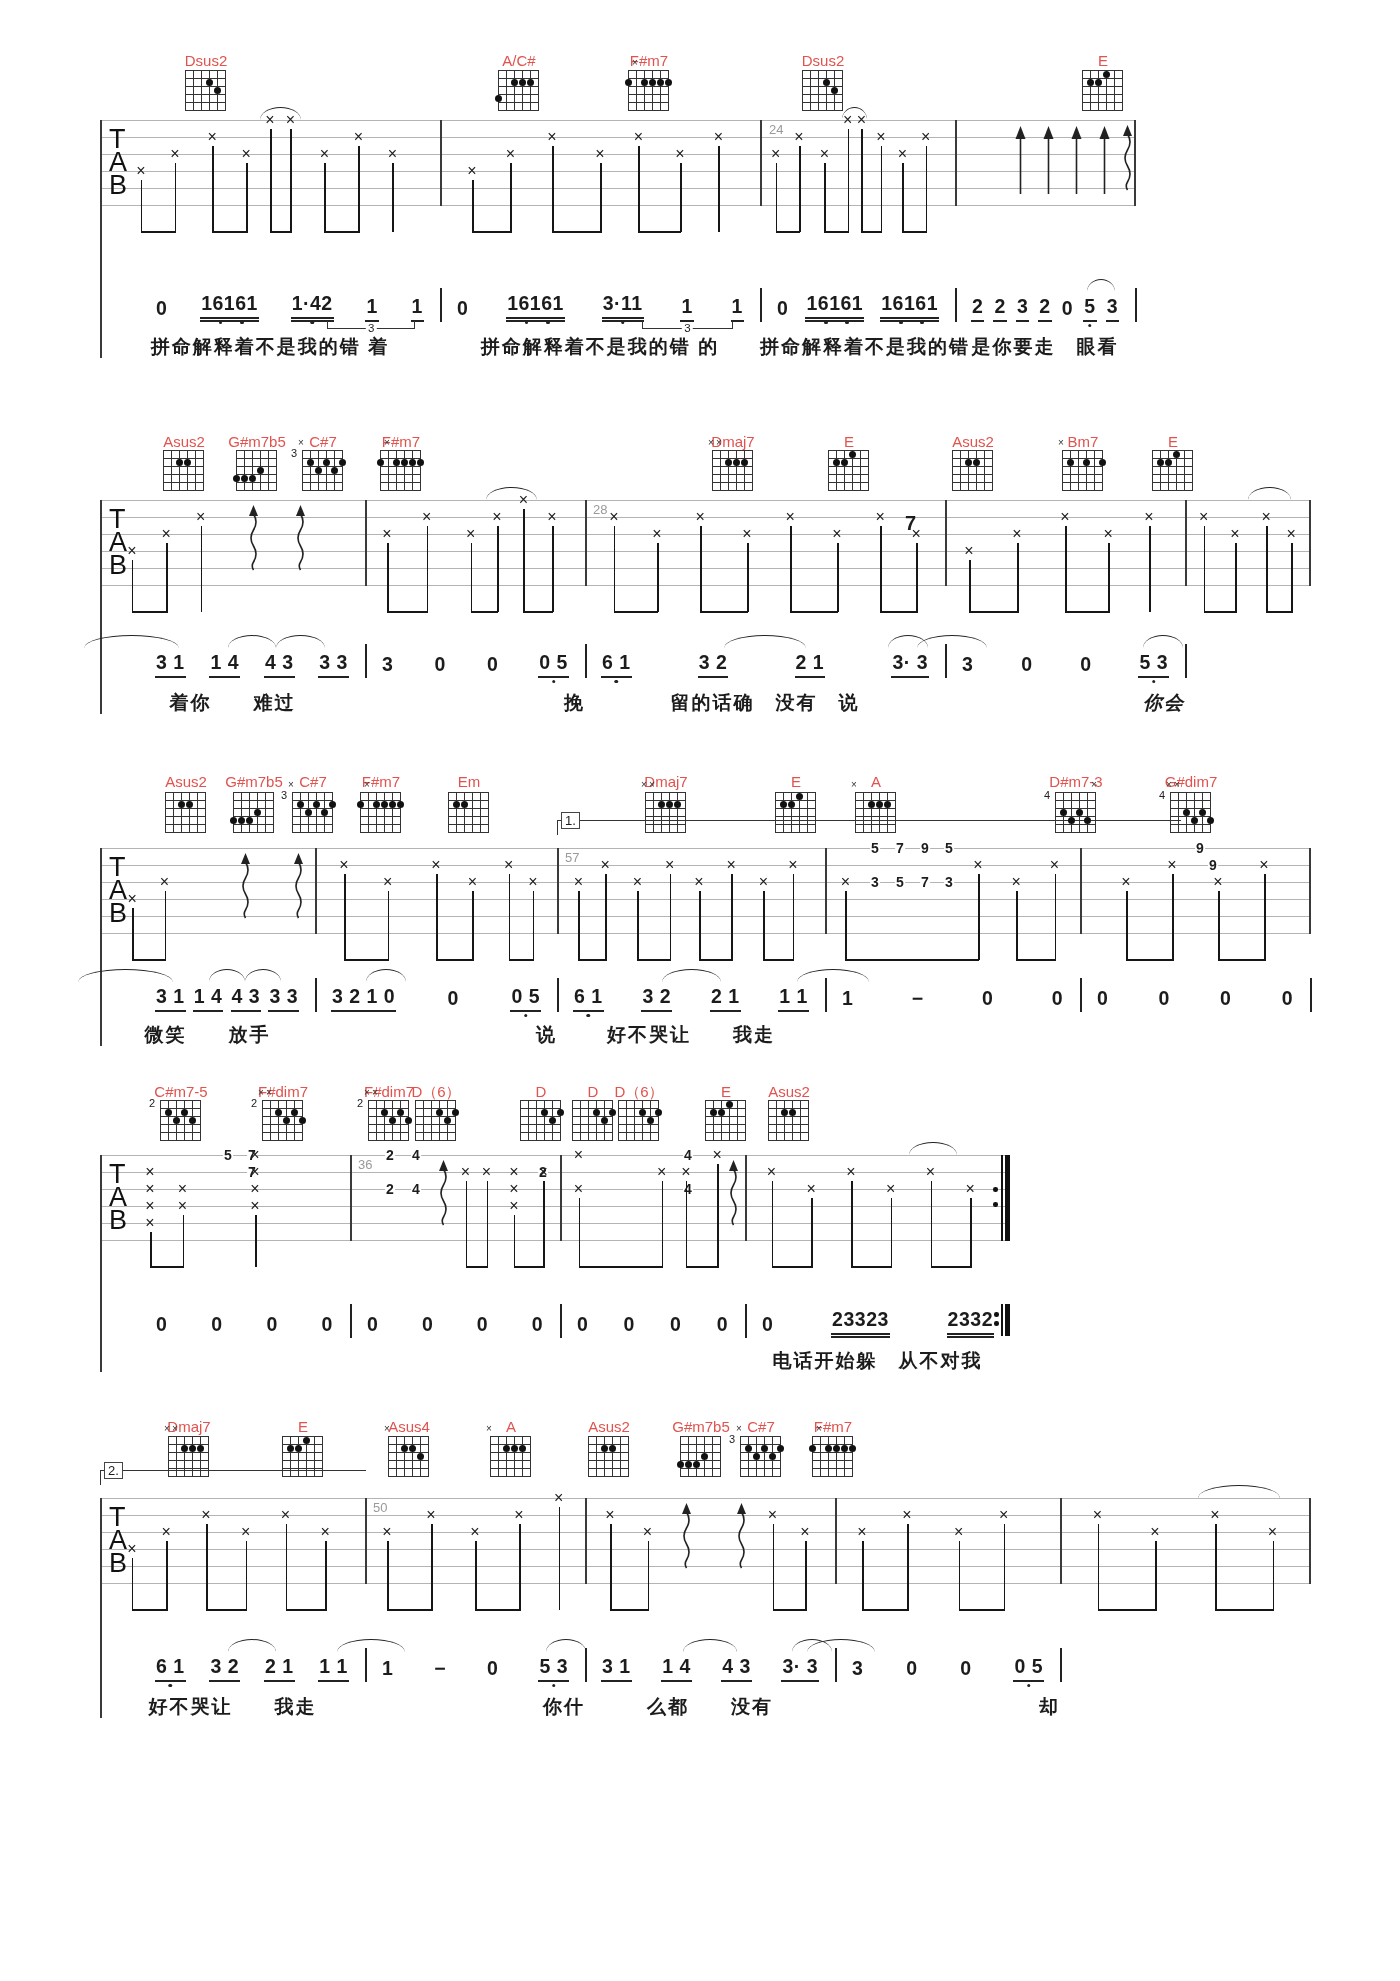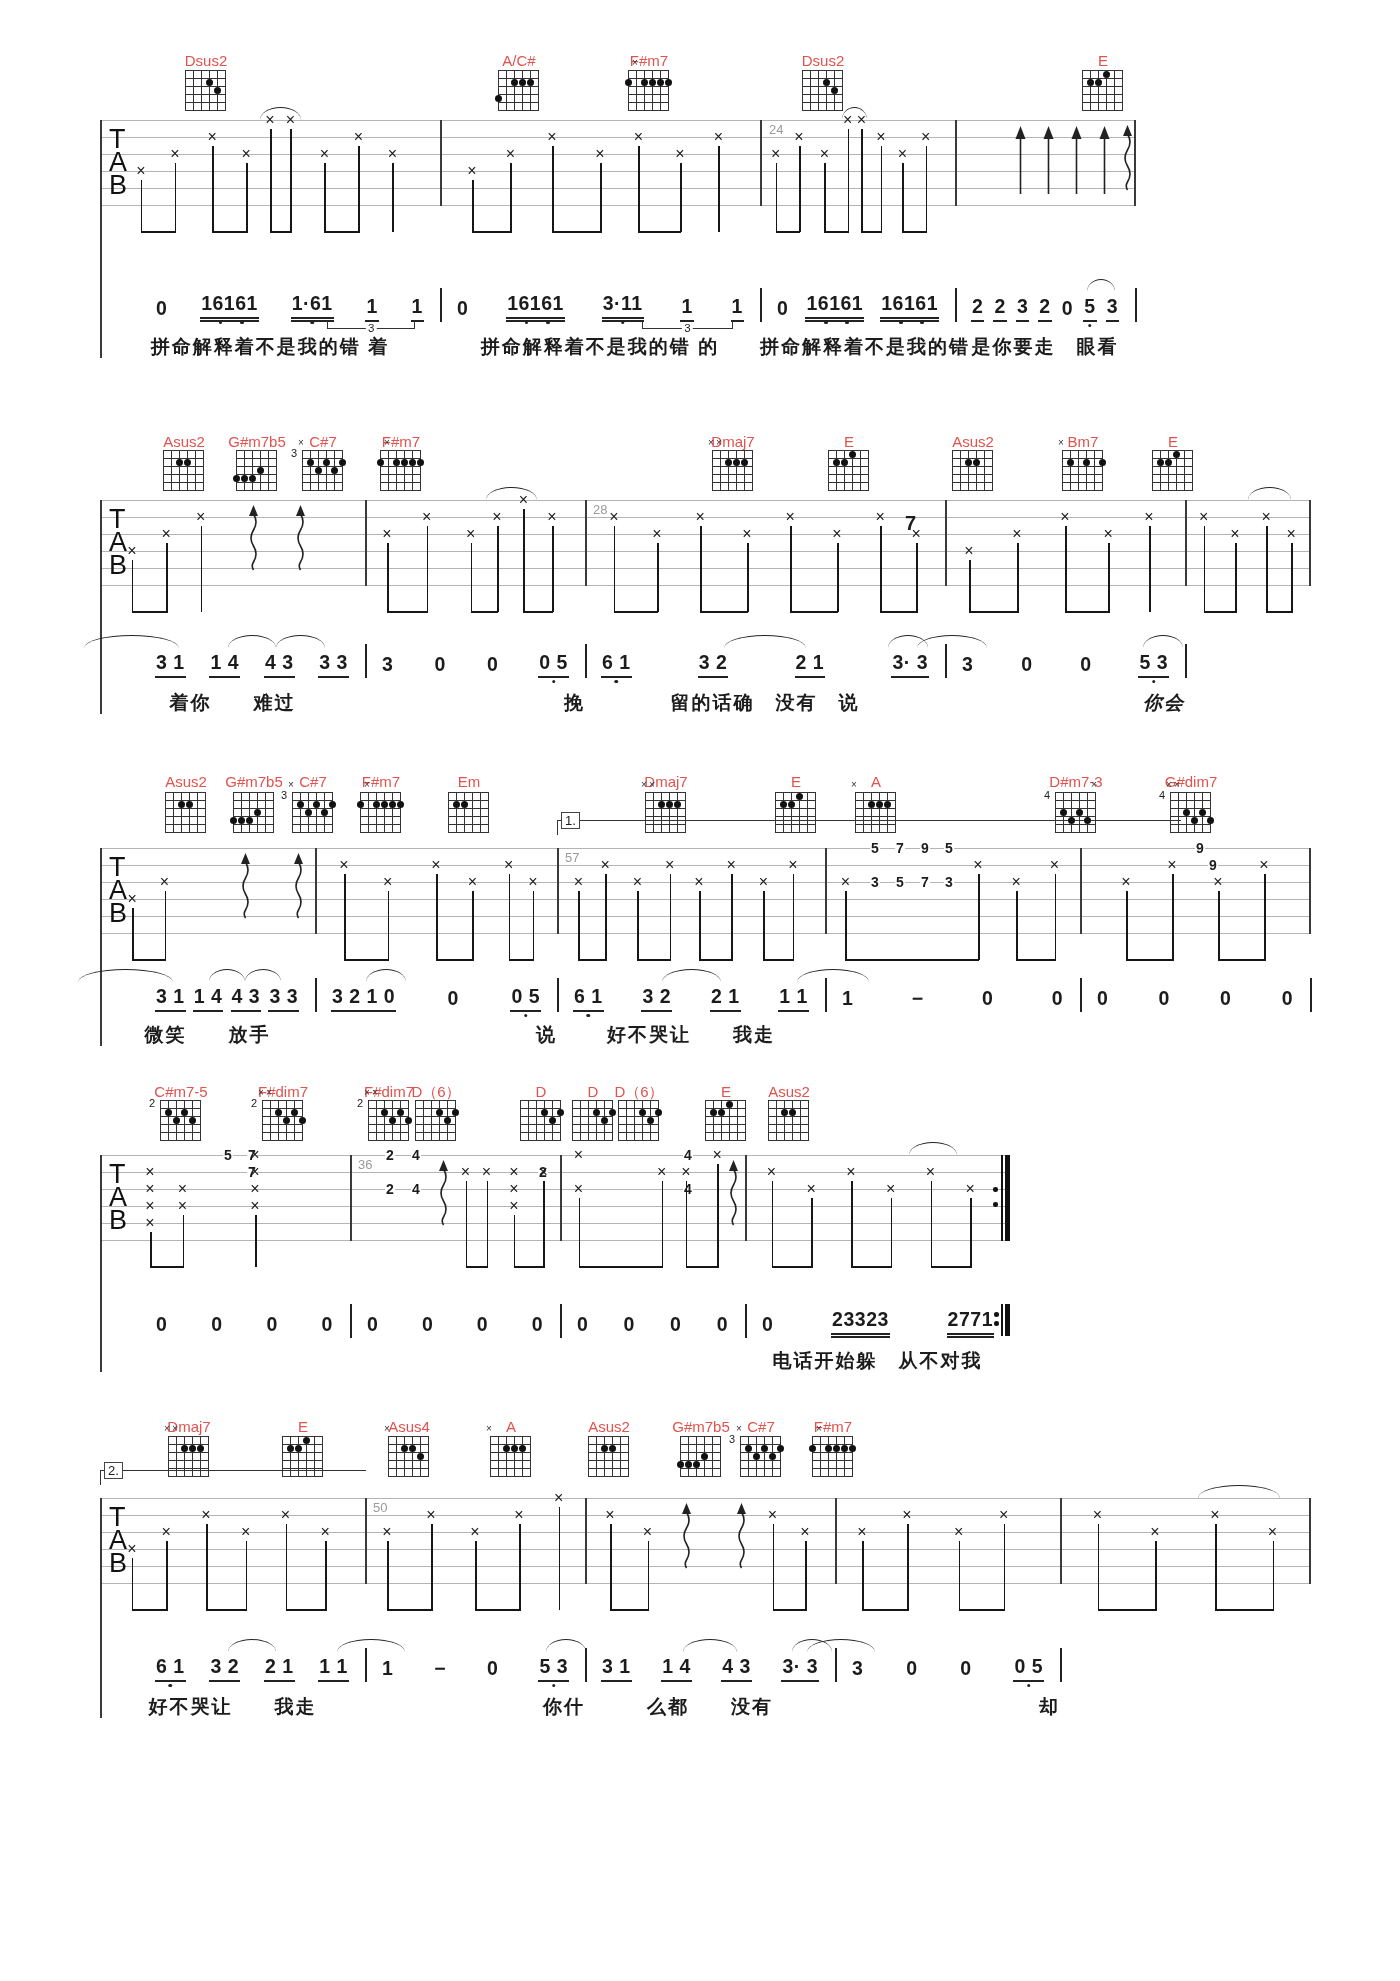--- a/index.html
+++ b/index.html
@@ -133,21 +133,21 @@
     <div class="stem" style="left: 290.4px; top: 129px; height: 103px;"></div>
     <div class="beamh" style="left: 270px; top: 231px; width: 21.9px;"></div>
     <div class="stem" style="left: 324.4px; top: 163px; height: 69px;"></div>
     <div class="stem" style="left: 358.4px; top: 146px; height: 86px;"></div>
     <div class="beamh" style="left: 324.4px; top: 231px; width: 35.5px;"></div>
     <div class="stem" style="left: 392.4px; top: 163px; height: 69px;"></div>
     <div class="arc" style="left: 259.8px; top: 107px; width: 40.8px;"></div>
     <div class="nums" style="left: 155px; top: 292px; width: 269px;">
       <div class="grp">0</div>
       <div class="grp u2 ld2">16161</div>
-      <div class="grp u2 ld1">1·61</div>
+      <div class="grp u2 ld1">1·42</div>
       <div class="grp u1">1</div>
       <div class="grp u1">1</div>
     </div>
     <div class="tri" style="left: 327.3px; top: 321px; width: 85.8px;">
       <div class="trin">3</div>
     </div>
     <div class="jbar" style="left: 440px; top: 288px;"></div>
     <div class="lyr c" style="left: 100px; top: 334px; width: 340px;">拼命解释着不是我的错 着</div>
     <div class="hit" style="left: 472px; top: 171px;">×</div>
     <div class="hit" style="left: 510.4px; top: 154px;">×</div>
@@ -798,21 +798,21 @@
     <div class="stem" style="left: 851px; top: 1181px; height: 86px;"></div>
     <div class="stem" style="left: 890.75px; top: 1198px; height: 69px;"></div>
     <div class="beamh" style="left: 851px; top: 1266px; width: 41.25px;"></div>
     <div class="stem" style="left: 930.5px; top: 1181px; height: 86px;"></div>
     <div class="stem" style="left: 970.25px; top: 1198px; height: 69px;"></div>
     <div class="beamh" style="left: 930.5px; top: 1266px; width: 41.25px;"></div>
     <div class="arc" style="left: 909.3px; top: 1142px; width: 47.7px;"></div>
     <div class="nums" style="left: 761px; top: 1308px; width: 233px;">
       <div class="grp">0</div>
       <div class="grp u2">23323</div>
-      <div class="grp u2">2771</div>
+      <div class="grp u2">2332</div>
     </div>
     <div class="repdot" style="left: 994px; top: 1312px;"></div>
     <div class="repdot" style="left: 994px; top: 1321px;"></div>
     <div class="repbar-thin" style="left: 1001px; top: 1304px; height: 32px;"></div>
     <div class="repbar-thick" style="left: 1005px; top: 1304px; height: 32px;"></div>
     <div class="lyr c" style="left: 745px; top: 1348px; width: 265px;">电话开始躲　从不对我</div>
     <div class="repdot" style="left: 993px; top: 1187px;"></div>
     <div class="repdot" style="left: 993px; top: 1202px;"></div>
     <div class="repbar-thin" style="left: 1001px; top: 1155px; height: 86px;"></div>
     <div class="repbar-thick" style="left: 1005px; top: 1155px; height: 86px;"></div>

